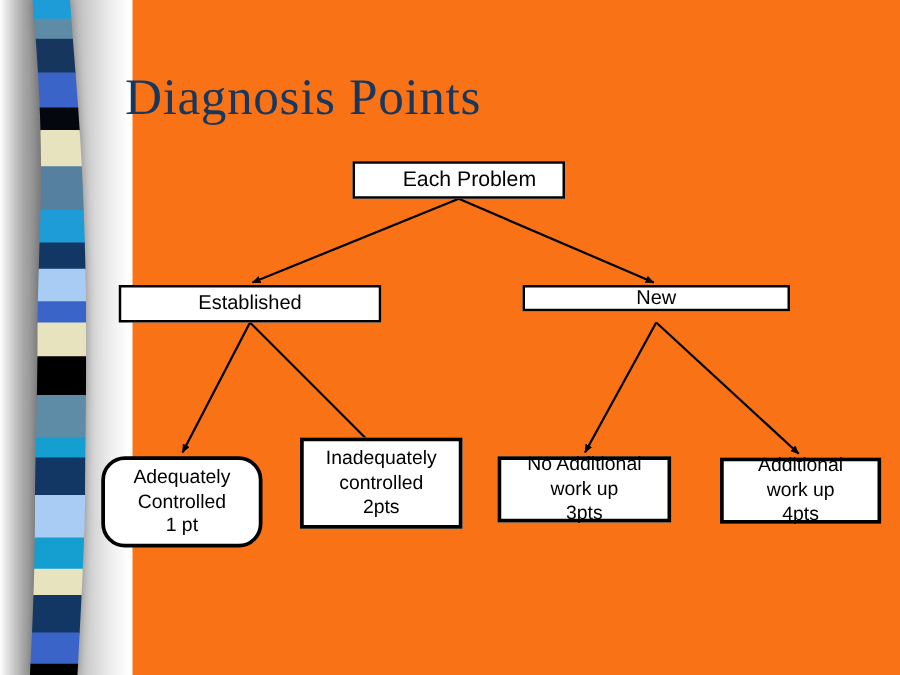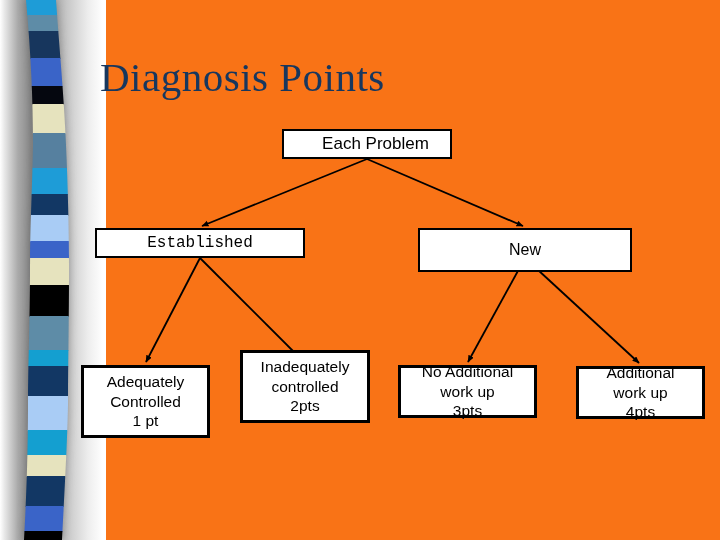--- a/index.html
+++ b/index.html
@@ -50,24 +50,24 @@
     background: #ffffff;
     border: 2px solid #000000;
     display: flex;
     align-items: center;
     justify-content: center;
     text-align: center;
     color: #000000;
   }
   .node span { white-space: pre-line; display: block; }
   .n-root        { left: 282px; top: 129px; width: 170px; height: 30px; font-size: 17px; padding-left: 17px; }
-  .n-established { left:  95px; top: 228px; width: 210px; height: 30px; font-size: 16px; font-family: Liberation Mono, monospace; }
-  .n-new         { left: 418px; top: 228px; width: 214px; height: 44px; font-size: 16px; }
+  .n-established { left:  95px; top: 228px; width: 210px; height: 30px; font-size: 16px; }
+  .n-new         { left: 418px; top: 228px; width: 214px; height: 21px; font-size: 16px; }
   .leaf          { border-width: 3px; font-size: 15.5px; line-height: 19.5px; }
-  .n-leaf1 { left:  81px; top: 365px; width: 129px; height: 73px; }
+  .n-leaf1 { left:  81px; top: 365px; width: 129px; height: 73px; border-radius: 19px; }
   .n-leaf2 { left: 240px; top: 350px; width: 130px; height: 73px; }
   .n-leaf3 { left: 398px; top: 365px; width: 139px; height: 53px; }
   .n-leaf4 { left: 576px; top: 366px; width: 129px; height: 53px; }
 </style>
 </head>
 <body>
 
 <div class="slide">
 
   <div class="ribbon-bg"></div>

